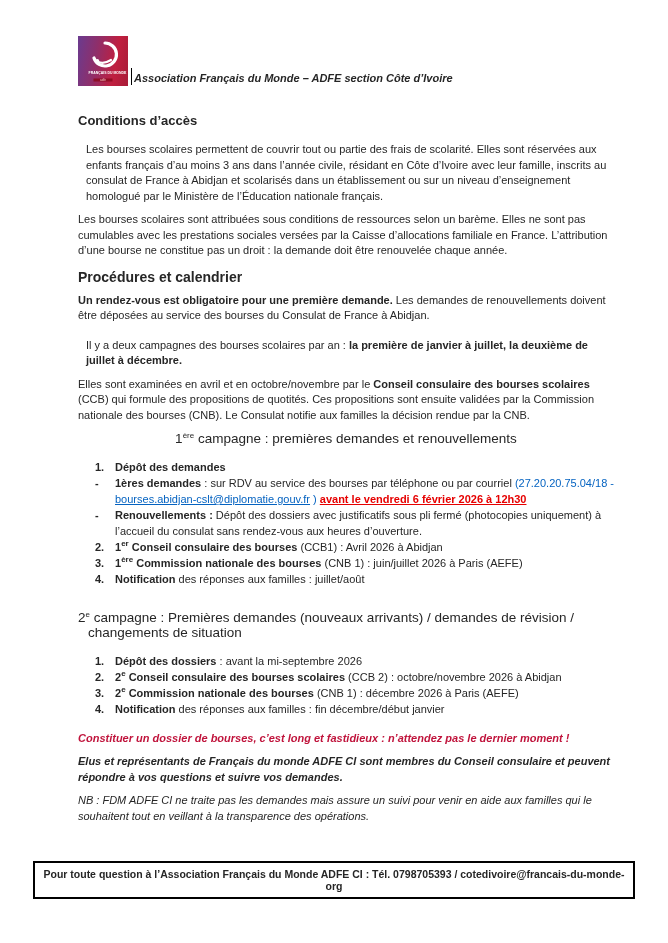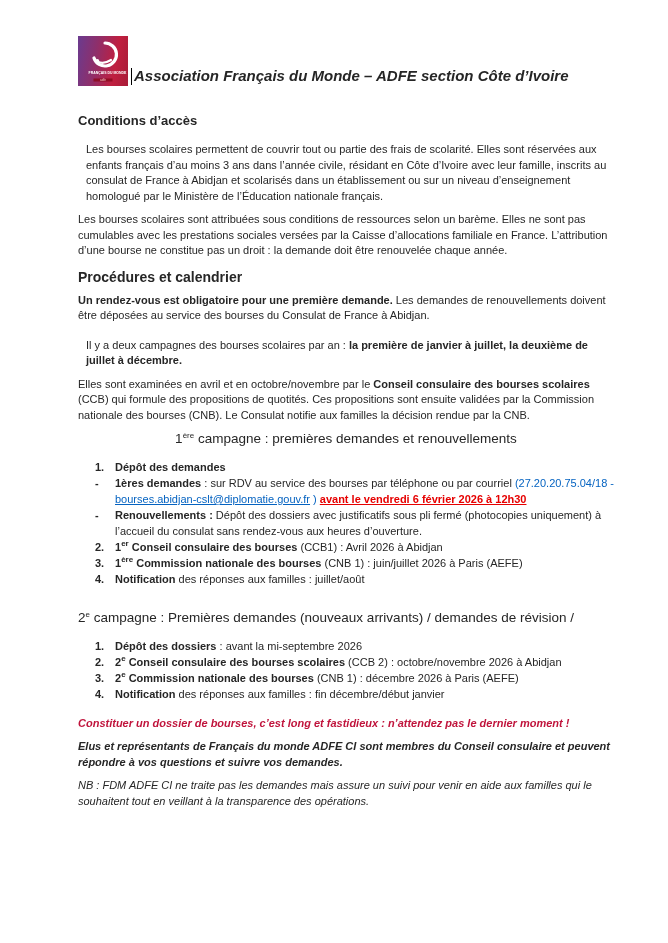--- a/index.html
+++ b/index.html
@@ -22,21 +22,21 @@
     position:absolute; bottom:10px; left:0; width:100%; text-align:center;
     color:#ffffff; font-size:6px; line-height:6px; transform:scale(0.58); transform-origin:center;
     white-space:nowrap; font-weight:bold;
   }
   .logo-band{
     position:absolute; bottom:3px; left:6px; right:6px; height:6px;
     background:rgba(140,10,30,.85); color:#f3c1c1; font-size:6px; line-height:6px;
     text-align:center; transform:scale(0.5); transform-origin:center;
   }
   .cursor-bar{ width:1px; height:17px; background:#000; margin:0 2px 1px 3px; }
-  .org-line{ font-size:15px; font-weight:bold; font-style:italic; margin-bottom:2px; }
+  .org-line{ font-size:11px; font-weight:bold; font-style:italic; margin-bottom:2px; }
 
   
   .doc-title{ font-size:17.5px; font-weight:bold; margin-top:23px; letter-spacing:.1px; }
   .h-sec{ font-size:13px; font-weight:bold; margin-top:27px; }
   .h-sec2{ font-size:14px; font-weight:bold; margin-top:10px; }
   .h-camp{ font-size:13.5px; font-weight:normal; }
   .h-camp sup, .itxt sup{ font-size:8px; vertical-align:super; line-height:0; }
   #camp1-h{ margin-top:8px;text-align:center; }
   #camp2-h{ margin-top:23px; }
   .h-camp .line2{ display:block; margin-left:10px; }
@@ -123,21 +123,21 @@
       <li>
         <span class="marker">3.</span>
         <span class="itxt"><b><span>1</span><sup>ère</sup><span> Commission nationale des bourses</span></b><span> (CNB 1) : juin/juillet 2026 à Paris (AEFE)</span></span>
       </li>
       <li>
         <span class="marker">4.</span>
         <span class="itxt"><b>Notification</b><span> des réponses aux familles : juillet/août</span></span>
       </li>
     </ol>
 
-    <h3 class="h-camp" id="camp2-h"><span>2</span><sup>e</sup><span> campagne : Premières demandes (nouveaux arrivants) / demandes de révision /</span></h3>
+    <h3 class="h-camp" id="camp2-h"><span>2</span><sup>e</sup><span> campagne : Premières demandes (nouveaux arrivants) / demandes de révision /</span><span class="line2">changements de situation</span></h3>
 
     <ol class="list">
       <li>
         <span class="marker">1.</span>
         <span class="itxt"><b>Dépôt des dossiers</b><span> : avant la mi-septembre 2026</span></span>
       </li>
       <li>
         <span class="marker">2.</span>
         <span class="itxt"><b><span>2</span><sup>e</sup><span> Conseil consulaire des bourses scolaires</span></b><span> (CCB 2) : octobre/novembre 2026 à Abidjan</span></span>
       </li>
@@ -150,13 +150,14 @@
         <span class="itxt"><b>Notification</b><span> des réponses aux familles : fin décembre/début janvier</span></span>
       </li>
     </ol>
 
     <p class="warning">Constituer un dossier de bourses, c’est long et fastidieux : n’attendez pas le dernier moment !</p>
     <p class="elus">Elus et représentants de Français du monde ADFE CI sont membres du Conseil consulaire et peuvent répondre à vos questions et suivre vos demandes.</p>
     <p class="nb">NB : FDM ADFE CI ne traite pas les demandes mais assure un suivi pour venir en aide aux familles qui le souhaitent tout en veillant à la transparence des opérations.</p>
 
   </div>
 
+  <div class="footer-box">Pour toute question à l’Association Français du Monde ADFE CI : Tél. 0798705393 / cotedivoire@francais-du-monde-org</div>
 </div>
 
 </body></html>

